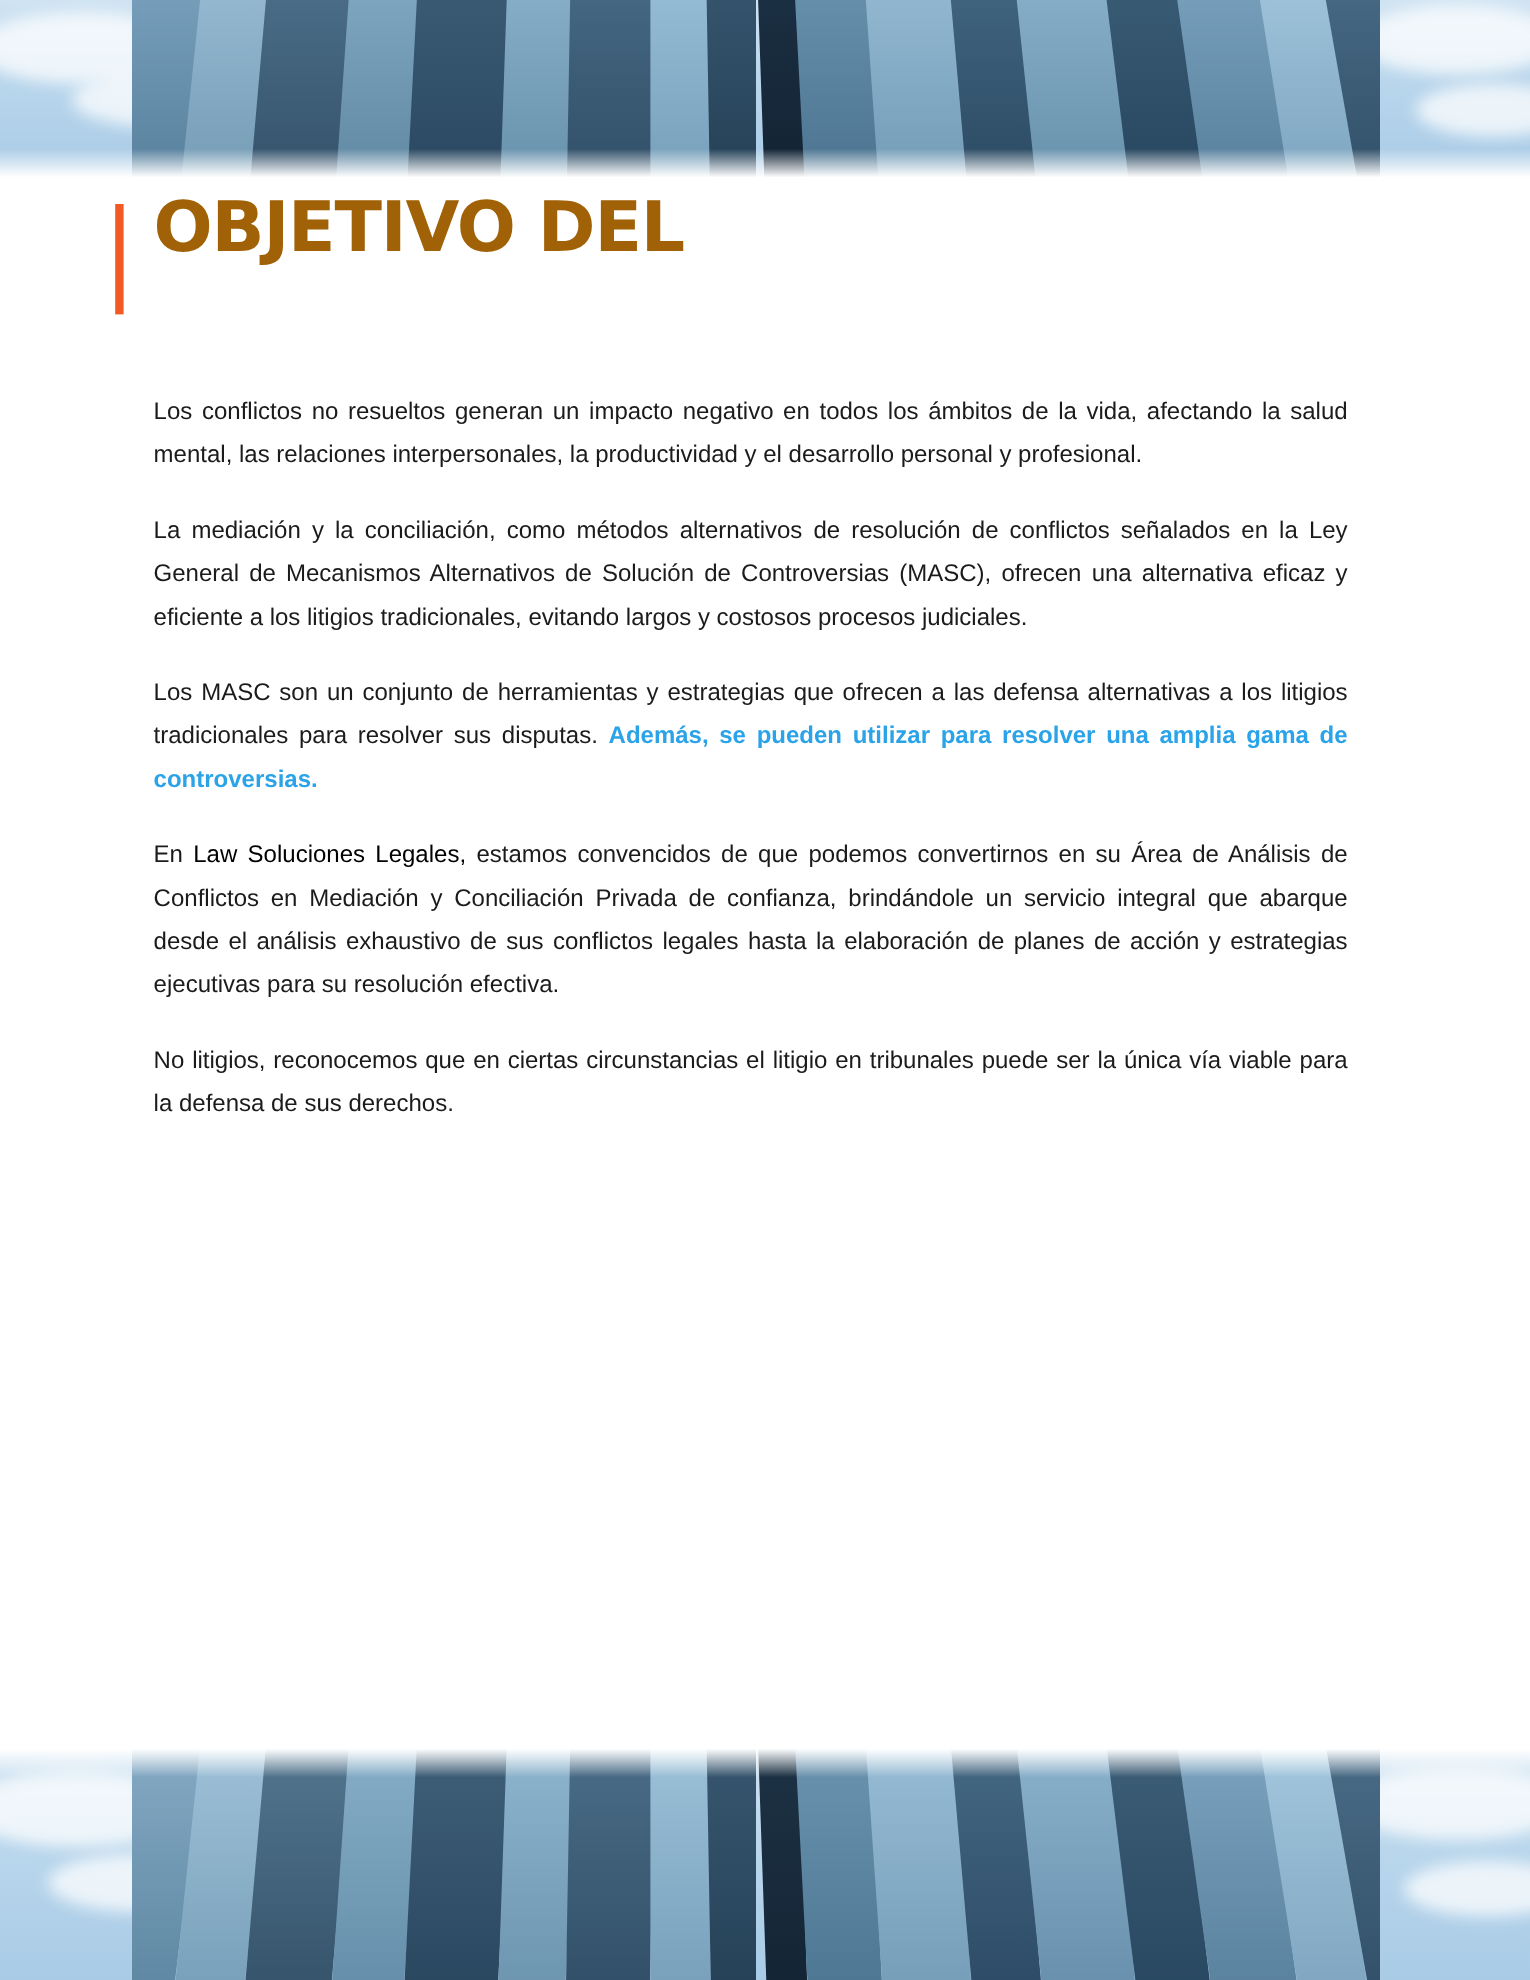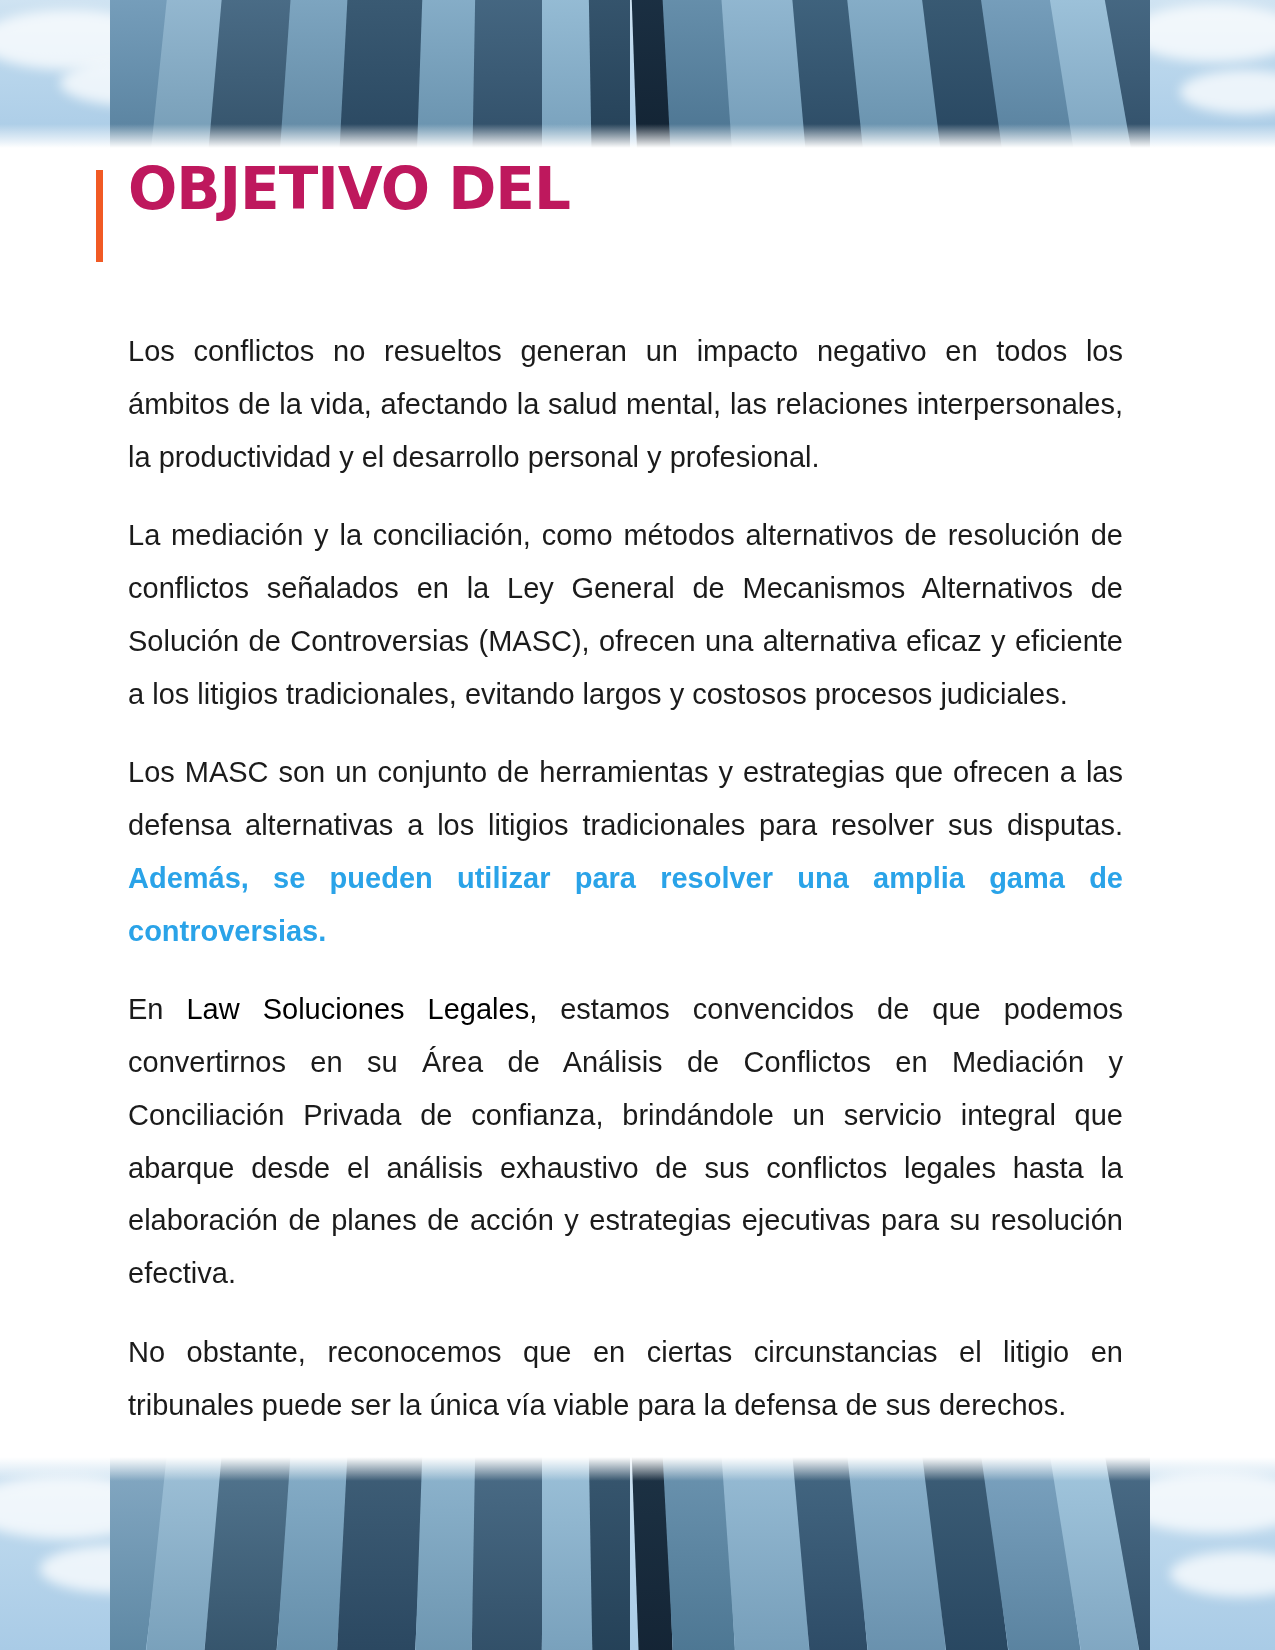--- a/index.html
+++ b/index.html
@@ -79,21 +79,21 @@
     height: 92px;
     background: #f15a24;
   }
   .title-block { padding-left: 32px; }
   .title-main {
     font-family: "DejaVu Sans", sans-serif;
     font-size: 58px;
     font-weight: 800;
     letter-spacing: -1px;
     line-height: 1.0;
-    color: #be185d;
+    color: #a16207;
     text-transform: uppercase;
   }
   .title-sub {
     font-family: "DejaVu Sans", sans-serif;
     font-size: 37px;
     font-weight: 800;
     letter-spacing: -0.3px;
     line-height: 1.15;
     color: #8f9bf0;
     text-transform: uppercase;
@@ -102,21 +102,21 @@
 
   
   .body-copy {
     position: absolute;
     top: 325px;
     left: 128px;
     width: 995px;
   }
   .body-copy p {
     font-family: "Liberation Sans", sans-serif;
-    font-size: 29px;
+    font-size: 20px;
     line-height: 1.82;
     color: #1b1b1b;
     text-align: justify;
     margin-bottom: 26px;
   }
   .body-copy p.last { margin-bottom: 0; }
 
   .hl-blue {
     color: #2aa3e8;
     font-weight: 700;
@@ -184,21 +184,21 @@
     <p>
       <span>Los MASC son un conjunto de herramientas y estrategias que ofrecen a las defensa alternativas a los litigios tradicionales para resolver sus disputas.</span>
       <span class="hl-blue">Además, se pueden utilizar para resolver una amplia gama de controversias.</span>
     </p>
 
     <p>
       <span>En </span><span class="hl-gold">Law Soluciones Legales,</span><span> estamos convencidos de que podemos convertirnos en su Área de Análisis de Conflictos en Mediación y Conciliación Privada de confianza, brindándole un servicio integral que abarque desde el análisis exhaustivo de sus conflictos legales hasta la elaboración de planes de acción y estrategias ejecutivas para su resolución efectiva.</span>
     </p>
 
     <p>
-      <span>No obstante, reconocemos que en ciertas circunstancias el litigio en tribunales puede ser la única vía viable para la defensa de sus derechos.</span>
+      <span>No litigios, reconocemos que en ciertas circunstancias el litigio en tribunales puede ser la única vía viable para la defensa de sus derechos.</span>
     </p>
 
 
   </div>
 
   <div class="photo-band bottom">
     <div class="sky"></div>
     <div class="cloud" style="left:-30px; top:20px; width:190px; height:64px;"></div>
     <div class="cloud" style="left:40px; top:90px; width:150px; height:48px;"></div>
     <div class="cloud" style="left:1120px; top:16px; width:190px; height:62px;"></div>

